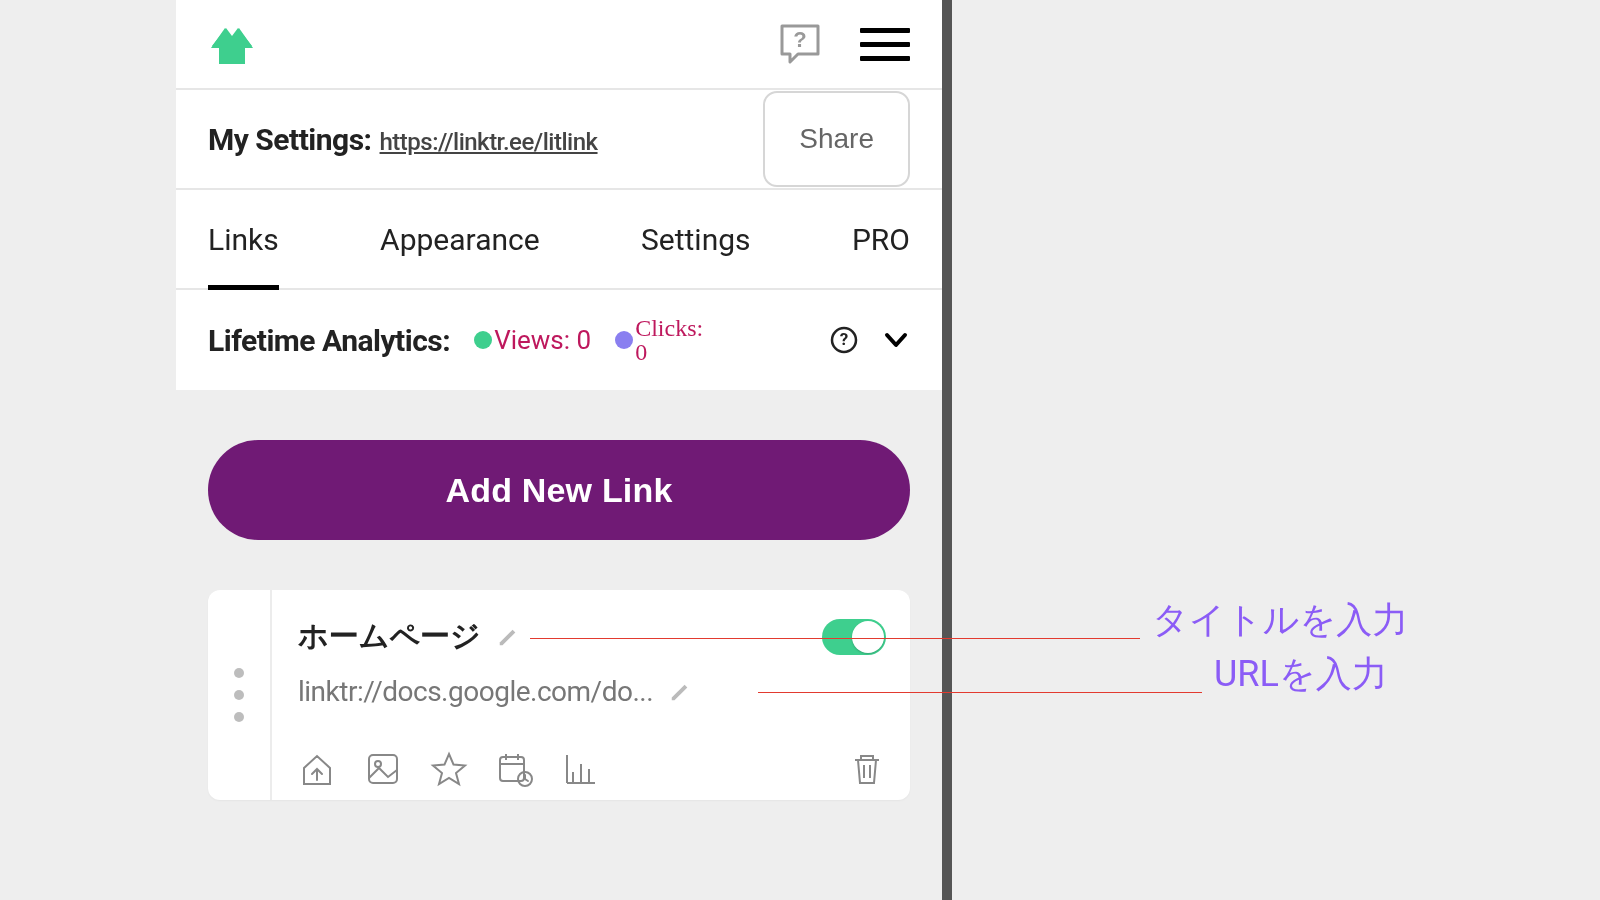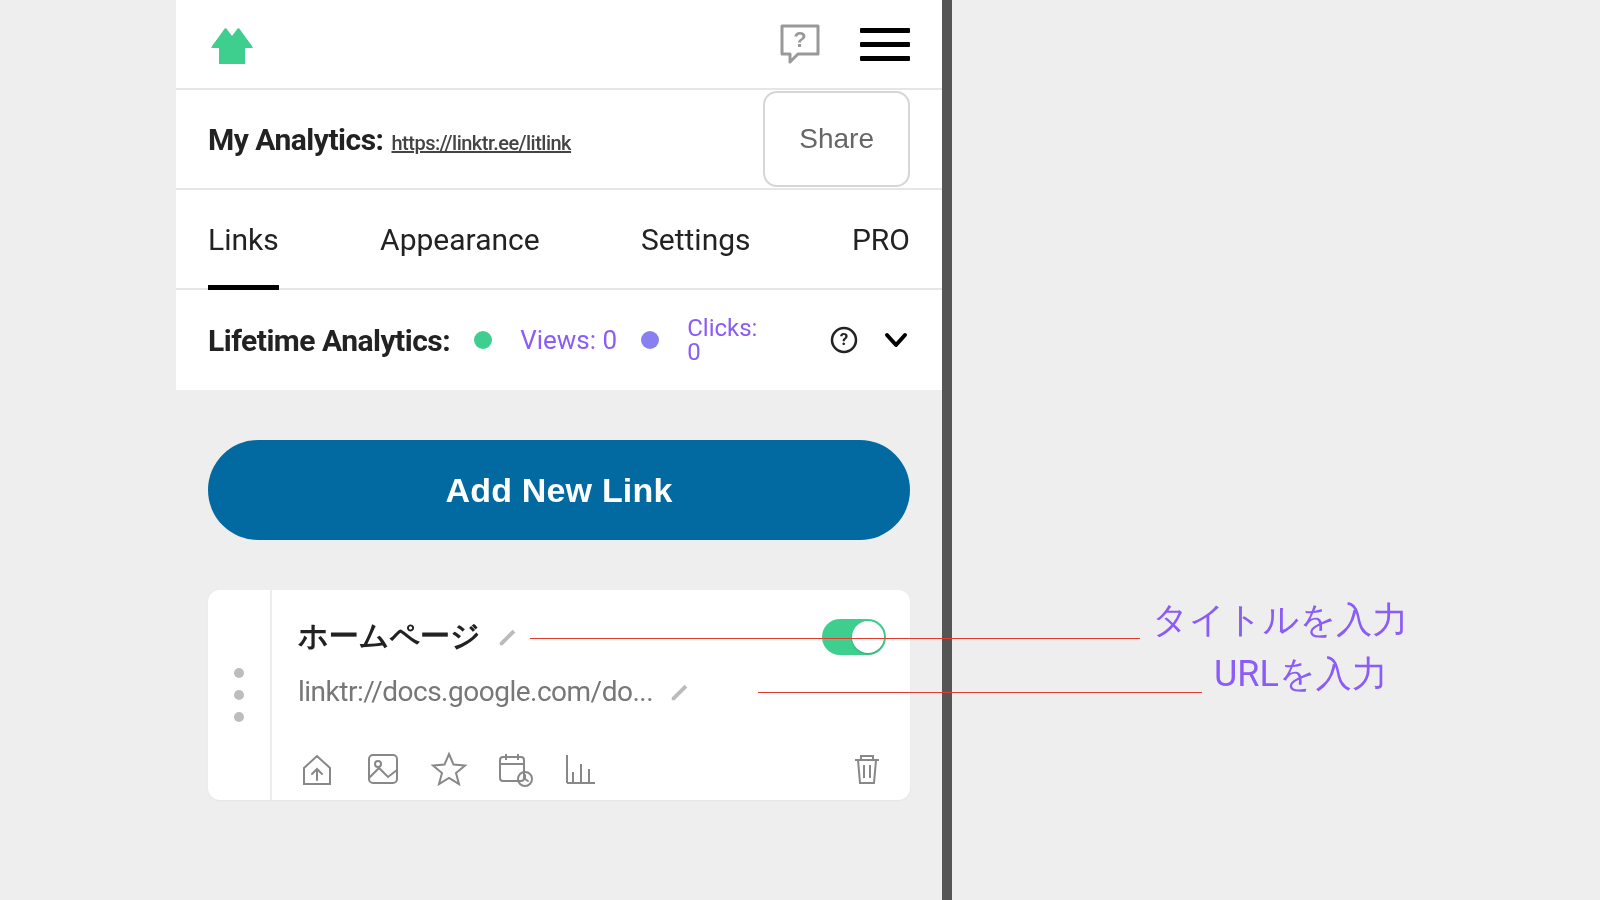--- a/index.html
+++ b/index.html
@@ -27,21 +27,21 @@
   .hamburger span { display:block; height:5px; background:#000; border-radius:1px; }
 
   
   .linktree-row {
     height:100px;
     display:flex; align-items:center; justify-content:space-between;
     padding:0 32px;
     border-bottom:2px solid #e6e6e6;
   }
   .lt-label { font-size:30px; font-weight:700; color:#222; letter-spacing:-0.5px;}
-  .lt-url { font-size:20px; font-weight:500; color:#444; text-decoration:underline; margin-left:4px; letter-spacing:-0.5px;}
+  .lt-url { font-size:24px; font-weight:500; color:#444; text-decoration:underline; margin-left:4px; letter-spacing:-0.5px;}
   .share-btn {
     border:2px solid #d6d6d6; border-radius:14px;
     padding:30px 34px; font-size:28px; font-weight:500; color:#666; background:#fff; cursor:pointer;
   }
 
   
   .tabs {
     height:100px;
     display:flex; align-items:center; justify-content:space-between;
     padding:0 32px;
@@ -58,37 +58,37 @@
     height:100px;
     display:flex; align-items:center;
     padding:11px 32px;
     font-size:26px;
     gap:24px;
   }
   .analytics .lbl { font-size:30px; font-weight:700; color:#222; letter-spacing:-0.5px;}
   .dot { width:18px; height:18px; border-radius:50%; display:inline-block; }
   .dot.green{ background:#3ecf8e; }
   .dot.purple{ background:#8a7ff0; }
-  .metric { display:flex; align-items:center; gap:28px; color:#8b5cf6; font-size:26px; }
+  .metric { display:flex; align-items:center; gap:2px; color:#be185d; font-size:26px; }
   .metric .text { white-space:nowrap; }
-  .metric.stack { flex-direction:row; }
+  .metric.stack { flex-direction:row;font-family:Liberation Serif, serif; }
   .metric.stack .stackcol { display:flex; flex-direction:column; line-height:1.0; font-size:24px;}
   .analytics .spacer { flex:1; }
   .hq { width:28px; height:28px; }
   .chev { width:28px; height:28px; }
 
   
   .greyband {
     background:#eeeeee;
     padding:50px 32px 50px 32px;
     height:510px;
   }
   .add-btn {
     width:100%; height:100px;
-    background:#0369a1;
+    background:#701a75;
     color:#fff; font-size:34px; font-weight:700;
     border:none; border-radius:50px;
     cursor:pointer;
     letter-spacing:0.2px;
   }
 
   
   .card {
     margin-top:50px;
     background:#fff;
@@ -148,21 +148,21 @@
       <div class="hamburger">
         <span></span>
           <span></span>
           <span></span>
       </div>
     </div>
   </div>
 
   <div class="linktree-row">
     <div>
-      <span class="lt-label">My Analytics:</span>
+      <span class="lt-label">My Settings:</span>
       <a class="lt-url" href="#">https://linktr.ee/litlink</a>
     </div>
     <button class="share-btn">Share</button>
   </div>
 
   <div class="tabs">
     <div class="tab active">Links</div>
     <div class="tab">Appearance</div>
     <div class="tab">Settings</div>
     <div class="tab">PRO</div>

